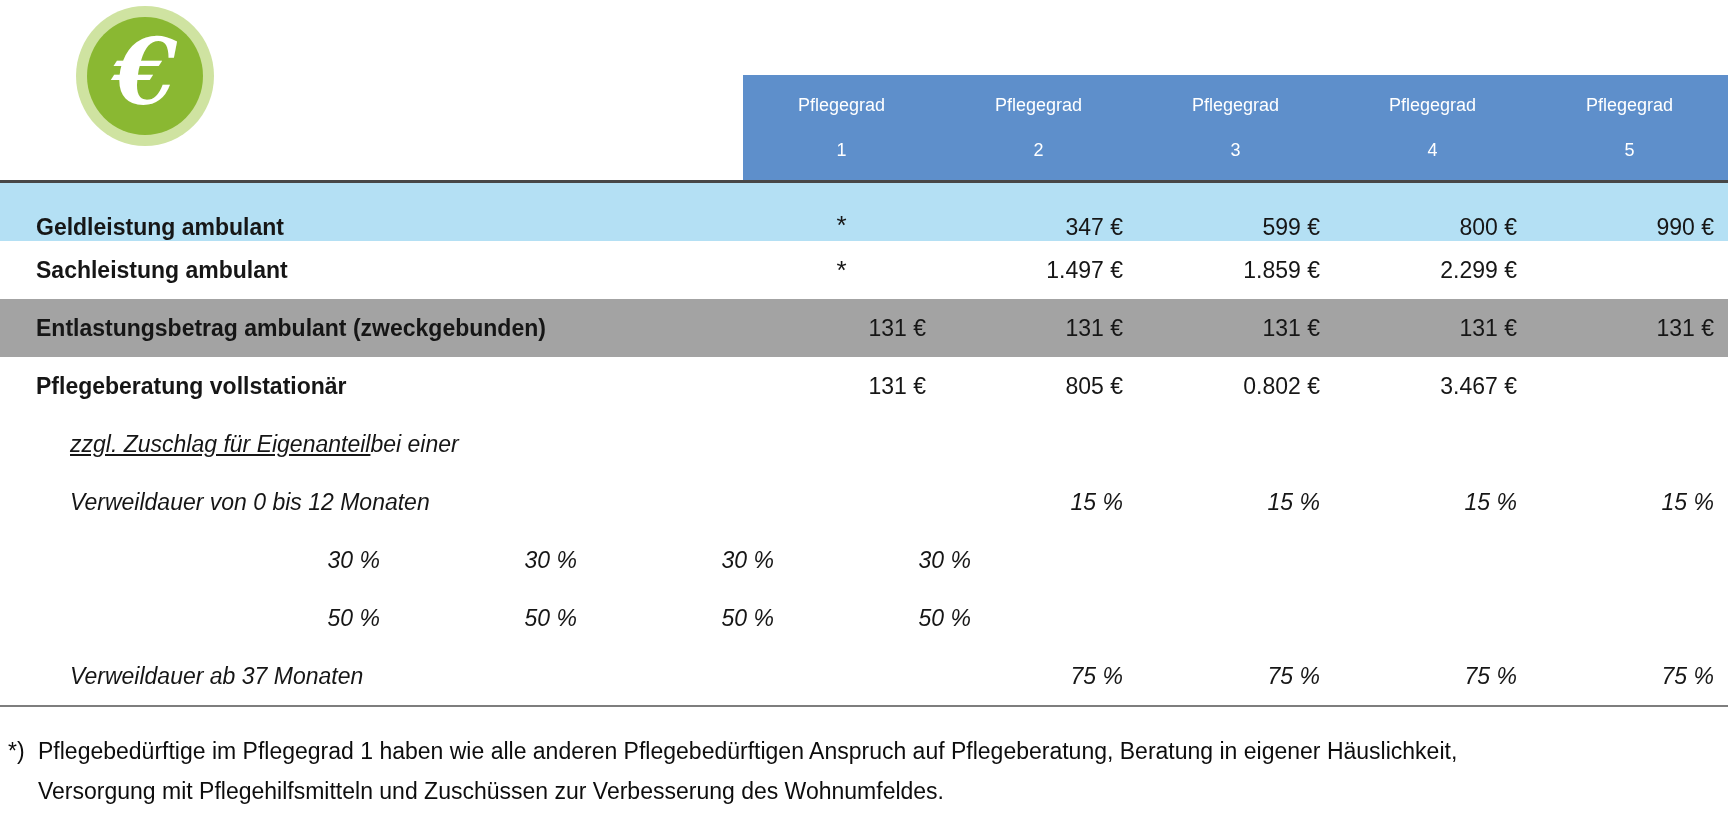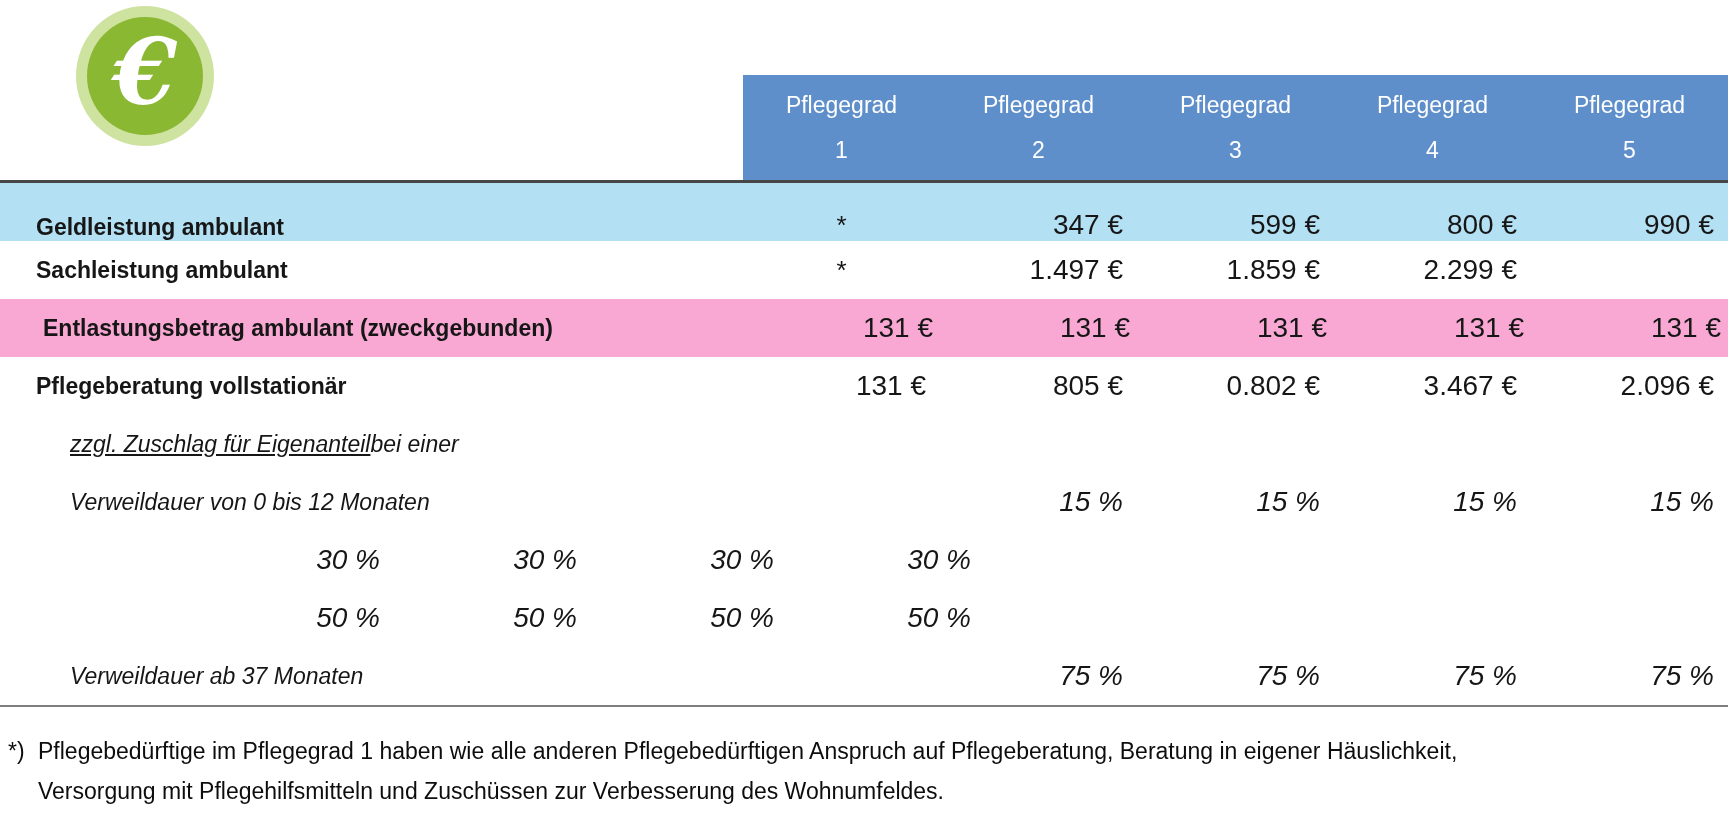--- a/index.html
+++ b/index.html
@@ -19,33 +19,33 @@
   .euro-glyph{
     font-family:"DejaVu Serif","Liberation Serif",serif;
     font-style:italic;font-weight:bold;font-size:92px;line-height:1;color:#ffffff;
     transform:translateY(-4px);
   }
   
   .thead{
     position:absolute;left:743px;top:75px;width:985px;height:105px;display:flex;
   }
   .hcell{flex:1 1 0;display:flex;flex-direction:column;justify-content:center;
-    align-items:center;color:#ffffff;font-size:23px;line-height:45px;}
+    align-items:center;color:#ffffff;font-size:18px;line-height:45px;}
   
   .sep-dark{position:absolute;left:0;top:180px;width:1728px;height:3px;background:#474747;}
   .sep-gray{position:absolute;left:0;top:705px;width:1728px;height:2px;background:#7e7e7e;}
   
   .tbody{position:absolute;left:0;top:183px;width:1728px;}
   .trow{display:flex;height:58px;align-items:stretch;}
   .lcell{flex:0 0 743px;display:flex;align-items:center;padding-left:36px;
     box-sizing:border-box;font-size:23px;}
   .trow.bold .lcell{font-weight:bold;}
   .trow.italic .lcell{font-style:italic;padding-left:70px;font-weight:normal;}
   .vcell{flex:0 0 197px;display:flex;align-items:center;justify-content:flex-end;
-    padding-right:14px;box-sizing:border-box;font-size:28px;}
+    padding-right:14px;box-sizing:border-box;font-size:23px;}
   .trow.italic .vcell{font-style:italic;}
   .vcell.center{justify-content:center;padding-right:0;font-size:26px;}
   .ul{text-decoration:underline;}
   
   .footnote{position:absolute;left:8px;top:731px;width:1580px;display:flex;
     font-size:23px;line-height:40px;color:#0d0d0d;}
   .fn-marker{flex:0 0 30px;}
   .fn-text{flex:0 1 auto;max-width:1490px;}
 </style>
 </head>
@@ -93,35 +93,34 @@
         <div class="vcell">800 €</div>
         <div class="vcell">990 €</div>
       </div>
       <div class="trow bold">
         <div class="lcell">Sachleistung ambulant</div>
         <div class="vcell center">*</div>
         <div class="vcell">1.497 €</div>
         <div class="vcell">1.859 €</div>
         <div class="vcell">2.299 €</div>
       </div>
-      <div class="trow bold" style="background: #f9a8d4; padding-left: 7px;">
+      <div class="trow bold" style="background: #a3a3a3;">
         <div class="lcell">Entlastungsbetrag ambulant (zweckgebunden)</div>
         <div class="vcell">131 €</div>
         <div class="vcell">131 €</div>
         <div class="vcell">131 €</div>
         <div class="vcell">131 €</div>
         <div class="vcell">131 €</div>
       </div>
       <div class="trow bold">
         <div class="lcell">Pflegeberatung vollstationär</div>
         <div class="vcell">131 €</div>
         <div class="vcell">805 €</div>
         <div class="vcell">0.802 €</div>
         <div class="vcell">3.467 €</div>
-        <div class="vcell">2.096 €</div>
       </div>
       <div class="trow italic">
         <div class="lcell">
           <span class="ul">zzgl. Zuschlag für Eigenanteil</span>
           <span> bei einer</span>
         </div>
         <div class="vcell"></div>
         <div class="vcell"></div>
         <div class="vcell"></div>
         <div class="vcell"></div>

